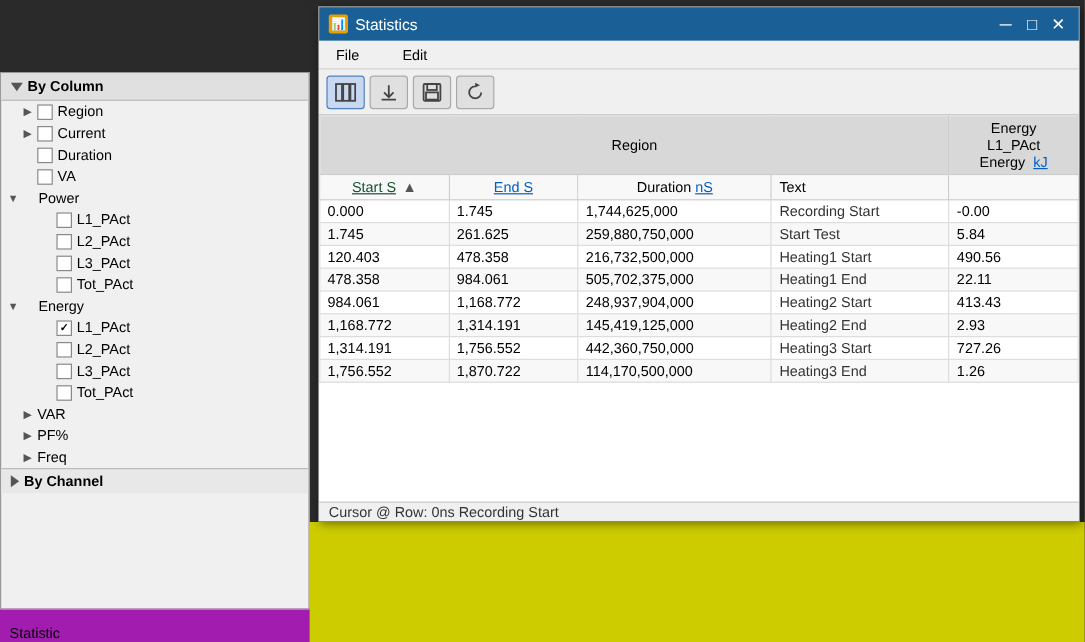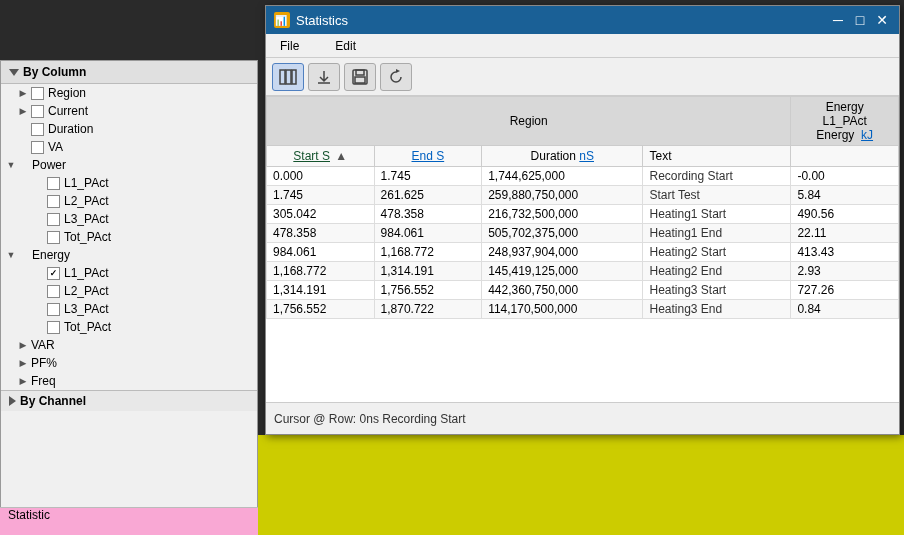--- a/index.html
+++ b/index.html
@@ -300,37 +300,37 @@
 
     tr:nth-child(even) { background: #f8f8f8; }
 
     
     .status-bar {
       background: #f0f0f0;
       border-top: 1px solid #ccc;
       padding: 3px 8px;
       font-size: 12px;
       color: #333;
-      height: 32px;
+      height: 16px;
       display: flex;
       align-items: center;
     }
 
     
     .bottom-status {
       position: absolute;
       bottom: 0;
       left: 0;
       width: 258px;
       height: 28px;
-      background: #f9a8d4;
+      background: #a21caf;
       border-top: 1px solid #bbb;
       z-index: 15;
       display: flex;
-      align-items: flex-start;
+      align-items: flex-end;
       padding: 0 8px;
       font-size: 12px;
     }
   </style>
 </head>
 <body>
 
 <div class="waveform-bg"></div>
 <div class="waveform-bottom"></div>
 
@@ -517,21 +517,21 @@
       <td>-0.00</td>
     </tr>
           <tr>
       <td>1.745</td>
       <td>261.625</td>
       <td>259,880,750,000</td>
       <td class="text-col">Start Test</td>
       <td>5.84</td>
     </tr>
           <tr>
-      <td>305.042</td>
+      <td>120.403</td>
       <td>478.358</td>
       <td>216,732,500,000</td>
       <td class="text-col">Heating1 Start</td>
       <td>490.56</td>
     </tr>
           <tr>
       <td>478.358</td>
       <td>984.061</td>
       <td>505,702,375,000</td>
       <td class="text-col">Heating1 End</td>
@@ -556,21 +556,21 @@
       <td>1,756.552</td>
       <td>442,360,750,000</td>
       <td class="text-col">Heating3 Start</td>
       <td>727.26</td>
     </tr>
           <tr>
       <td>1,756.552</td>
       <td>1,870.722</td>
       <td>114,170,500,000</td>
       <td class="text-col">Heating3 End</td>
-      <td>0.84</td>
+      <td>1.26</td>
     </tr>
         </tbody>
     </table>
   </div>
 
   <div class="status-bar">
     <span>Cursor @ Row: 0ns Recording Start</span>
   </div>
 </div>
 

